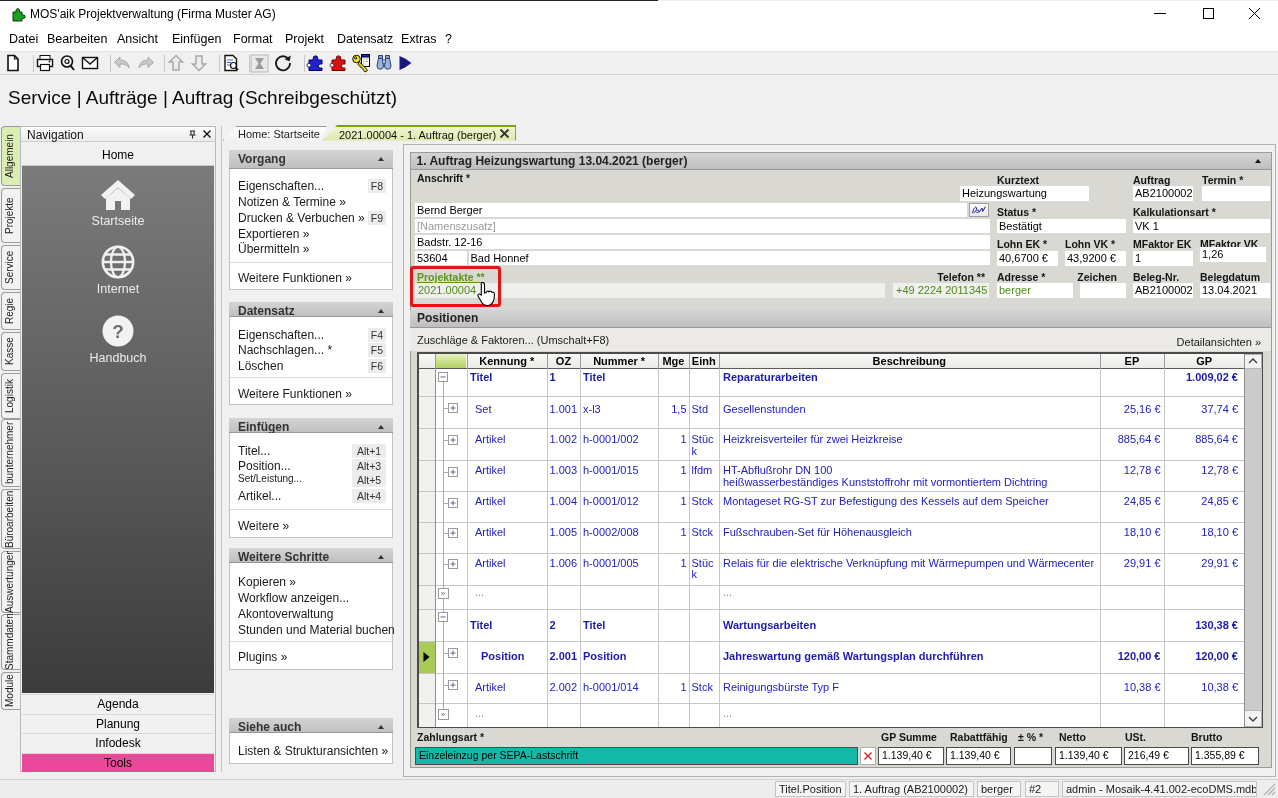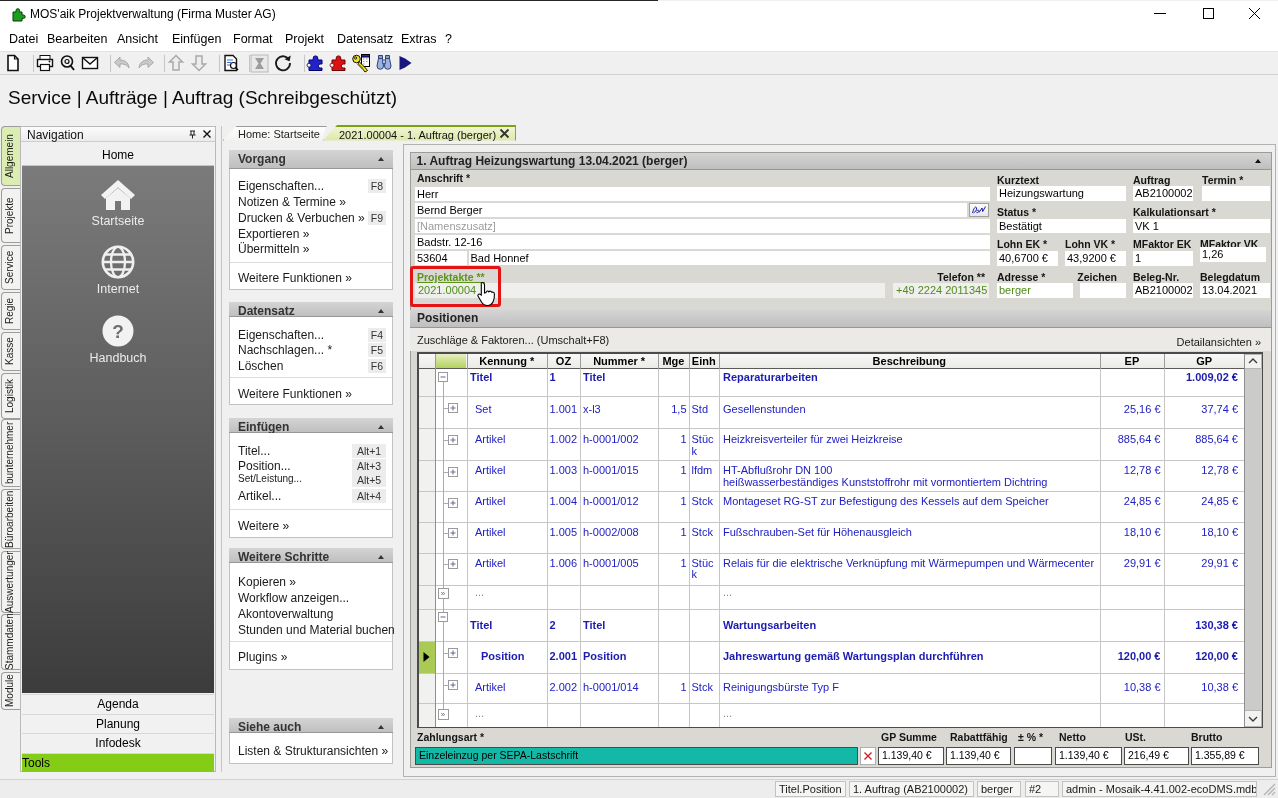--- a/index.html
+++ b/index.html
@@ -170,21 +170,21 @@
     </svg>
 <div class="a" style="left:58px;top:282px;width:120px;height:14px;font-size:12.5px;color:#ececec;text-align:center;">Internet</div>
 <svg style="left:102px;top:315px" width="32" height="32" viewBox="0 0 32 32">
 <circle cx="16" cy="16" r="15.5" fill="#f2f2f2"></circle>
 <text x="16" y="23" font-size="19" font-weight="bold" fill="#6e6e6e" text-anchor="middle" font-family="Liberation Sans">?</text>
     </svg>
 <div class="a" style="left:58px;top:351px;width:120px;height:14px;font-size:12.5px;color:#ececec;text-align:center;">Handbuch</div>
 <div class="a" style="left:22px;top:694px;width:192px;height:19.5px;background:#f1f1f1;border-top:1px solid #d8d8d8;font-size:12px;color:#000;text-align:center;line-height:19px;">Agenda</div>
 <div class="a" style="left:22px;top:713.5px;width:192px;height:19.5px;background:#f1f1f1;border-top:1px solid #d8d8d8;font-size:12px;color:#000;text-align:center;line-height:19px;">Planung</div>
 <div class="a" style="left:22px;top:733px;width:192px;height:19.5px;background:#f1f1f1;border-top:1px solid #d8d8d8;font-size:12px;color:#000;text-align:center;line-height:19px;">Infodesk</div>
-<div class="a" style="left:22px;top:752.5px;width:192px;height:19.5px;background:#84cc16;border-top:1px solid #d8d8d8;font-size:12px;color:#000;line-height:19px;">Tools</div>
+<div class="a" style="left:22px;top:752.5px;width:192px;height:19.5px;background:#ec4899;border-top:1px solid #d8d8d8;font-size:12px;color:#000;text-align:center;line-height:19px;">Tools</div>
 <div class="a" style="left:221px;top:126px;width:1px;height:646px;background:#c4c4c4;"></div>
 <div class="a" style="left:222.5px;top:126px;width:104px;height:14.5px;background:linear-gradient(#fefefe,#f2f2f0);border:1px solid #9a9a9a;border-bottom:none;clip-path:polygon(14px 0,100% 0,calc(100% - 5px) 100%,0 100%);"></div>
 <div class="a" style="left:238px;top:128px;width:90px;height:13px;font-size:11px;color:#222;white-space:nowrap;">Home: Startseite</div>
 <div class="a" style="left:323px;top:125px;width:193px;height:15.5px;background:linear-gradient(#eff5d4,#dce8a6);border:1px solid #8aa13c;border-top:2px solid #7da113;border-bottom:none;clip-path:polygon(14px 0,100% 0,100% 100%,0 100%);"></div>
 <div class="a" style="left:339px;top:128.5px;width:160px;height:13px;font-size:11px;color:#111;white-space:nowrap;">2021.00004 - 1. Auftrag (berger)</div>
 <svg style="left:500px;top:129px" width="9" height="9" viewBox="0 0 9 9">
       <path d="M0.5 0.5 L8.5 8.5 M8.5 0.5 L0.5 8.5" stroke="#333" stroke-width="1.8"></path>
     </svg>
 <div class="phead" style="left:229px;top:150px;width:164px;height:19px;">
       <div class="t">Vorgang</div>
@@ -245,38 +245,37 @@
     </div>
 <div class="pbody" style="left:229px;top:733px;width:164px;height:31px;"></div>
 <div class="item" style="left:238px;top:744px;width:130px;height:14px;font-size:12px;">Listen &amp; Strukturansichten »</div>
 <div class="a" style="left:402.5px;top:144px;width:873.5px;height:632.5px;background:#f0f0f0;border:1px solid #b2b2ae;"></div>
 <div class="a" style="left:409.5px;top:151.5px;width:862px;height:616.5px;background:#d9d8d3;border:1px solid #9c9c98;"></div>
 <div class="phead" style="left:410.5px;top:152.5px;width:860px;height:17px;">
       <div class="t" style="left:6px;top:1px;color:#222;">1. Auftrag Heizungswartung 13.04.2021 (berger)</div>
       <div class="tri" style="right:10px;top:6px;border-bottom-color:#111;"></div>
     </div>
 <div class="lbl" style="left:417px;top:172px;width:200px;height:14px;">Anschrift <span style="color:#1a1a1a">*</span></div>
-<div class="inp" style="left:415px;top:186.5px;width:575px;height:14.5px;">Herr</div>
 <div class="inp" style="left:415px;top:202.5px;width:552px;height:14.5px;">Bernd Berger</div>
 <div class="a" style="left:969px;top:202.5px;width:20px;height:14.5px;background:linear-gradient(#fcfcfc,#e8e8e8);border:1px solid #9f9f9f;"></div>
 <svg style="left:972px;top:205px" width="14" height="9" viewBox="0 0 14 9">
       <path d="M0.5 8 C2 2 4 1 4.5 3 C5 5 3 7 1.5 8 M4.5 6 C6 4.5 7.5 5 6.5 6.5 C6 7.5 5 8 4.5 7.5 M7 7.5 L10 3 L10.7 6.5 L13.5 1.5" fill="none" stroke="#1a1aa8" stroke-width="1"></path>
     </svg>
 <div class="inp" style="left:415px;top:218.5px;width:575px;height:14.5px;color:#9b9b9b;">[Namenszusatz]</div>
 <div class="inp" style="left:415px;top:234.5px;width:575px;height:14.5px;">Badstr. 12-16</div>
 <div class="inp" style="left:415px;top:250.5px;width:52px;height:14.5px;">53604</div>
 <div class="inp" style="left:468.5px;top:250.5px;width:521.5px;height:14.5px;">Bad Honnef</div>
 <div class="lbl" style="left:417px;top:271px;width:120px;height:13px;color:#5e941c;text-decoration:underline;">Projektakte **</div>
 <div class="a" style="left:415px;top:283px;width:470px;height:15px;background:#efefee;font-size:11px;color:#4f8c1a;padding-left:3px;line-height:15px;">2021.00004</div>
 <div class="lbl" style="left:864px;top:271px;width:121px;height:13px;text-align:right;">Telefon **</div>
 <div class="a" style="left:893px;top:283px;width:96px;height:15px;background:#efefee;font-size:11px;color:#4f8c1a;padding-left:3px;line-height:15px;white-space:nowrap;">+49 2224 2011345</div>
 <div class="lbl" style="left:997px;top:174px;width:130px;height:13px;text-align:left;">Kurztext</div>
 <div class="lbl" style="left:1133px;top:174px;width:130px;height:13px;text-align:left;">Auftrag</div>
 <div class="lbl" style="left:1202px;top:174px;width:130px;height:13px;text-align:left;">Termin *</div>
-<div class="inp" style="left:997px;top:186.3px;width:128.7px;height:14.5px;">Heizungswartung</div>
+<div class="inp" style="left:960px;top:186.3px;width:128.7px;height:14.5px;">Heizungswartung</div>
 <div class="inp" style="left:1133px;top:186.3px;width:60px;height:14.5px;">AB2100002</div>
 <div class="inp" style="left:1202px;top:186.3px;width:68px;height:14.5px;"></div>
 <div class="lbl" style="left:997px;top:206px;width:130px;height:13px;text-align:left;">Status *</div>
 <div class="lbl" style="left:1133px;top:206px;width:130px;height:13px;text-align:left;">Kalkulationsart *</div>
 <div class="inp" style="left:997px;top:218.6px;width:128.7px;height:14.5px;">Bestätigt</div>
 <div class="inp" style="left:1133px;top:218.6px;width:137px;height:14.5px;">VK 1</div>
 <div class="lbl" style="left:997px;top:238px;width:130px;height:13px;text-align:left;">Lohn EK *</div>
 <div class="lbl" style="left:1065px;top:238px;width:130px;height:13px;text-align:left;">Lohn VK *</div>
 <div class="lbl" style="left:1133px;top:238px;width:130px;height:13px;text-align:left;">MFaktor EK</div>
 <div class="lbl" style="left:1200px;top:238px;width:130px;height:13px;text-align:left;">MFaktor VK</div>

